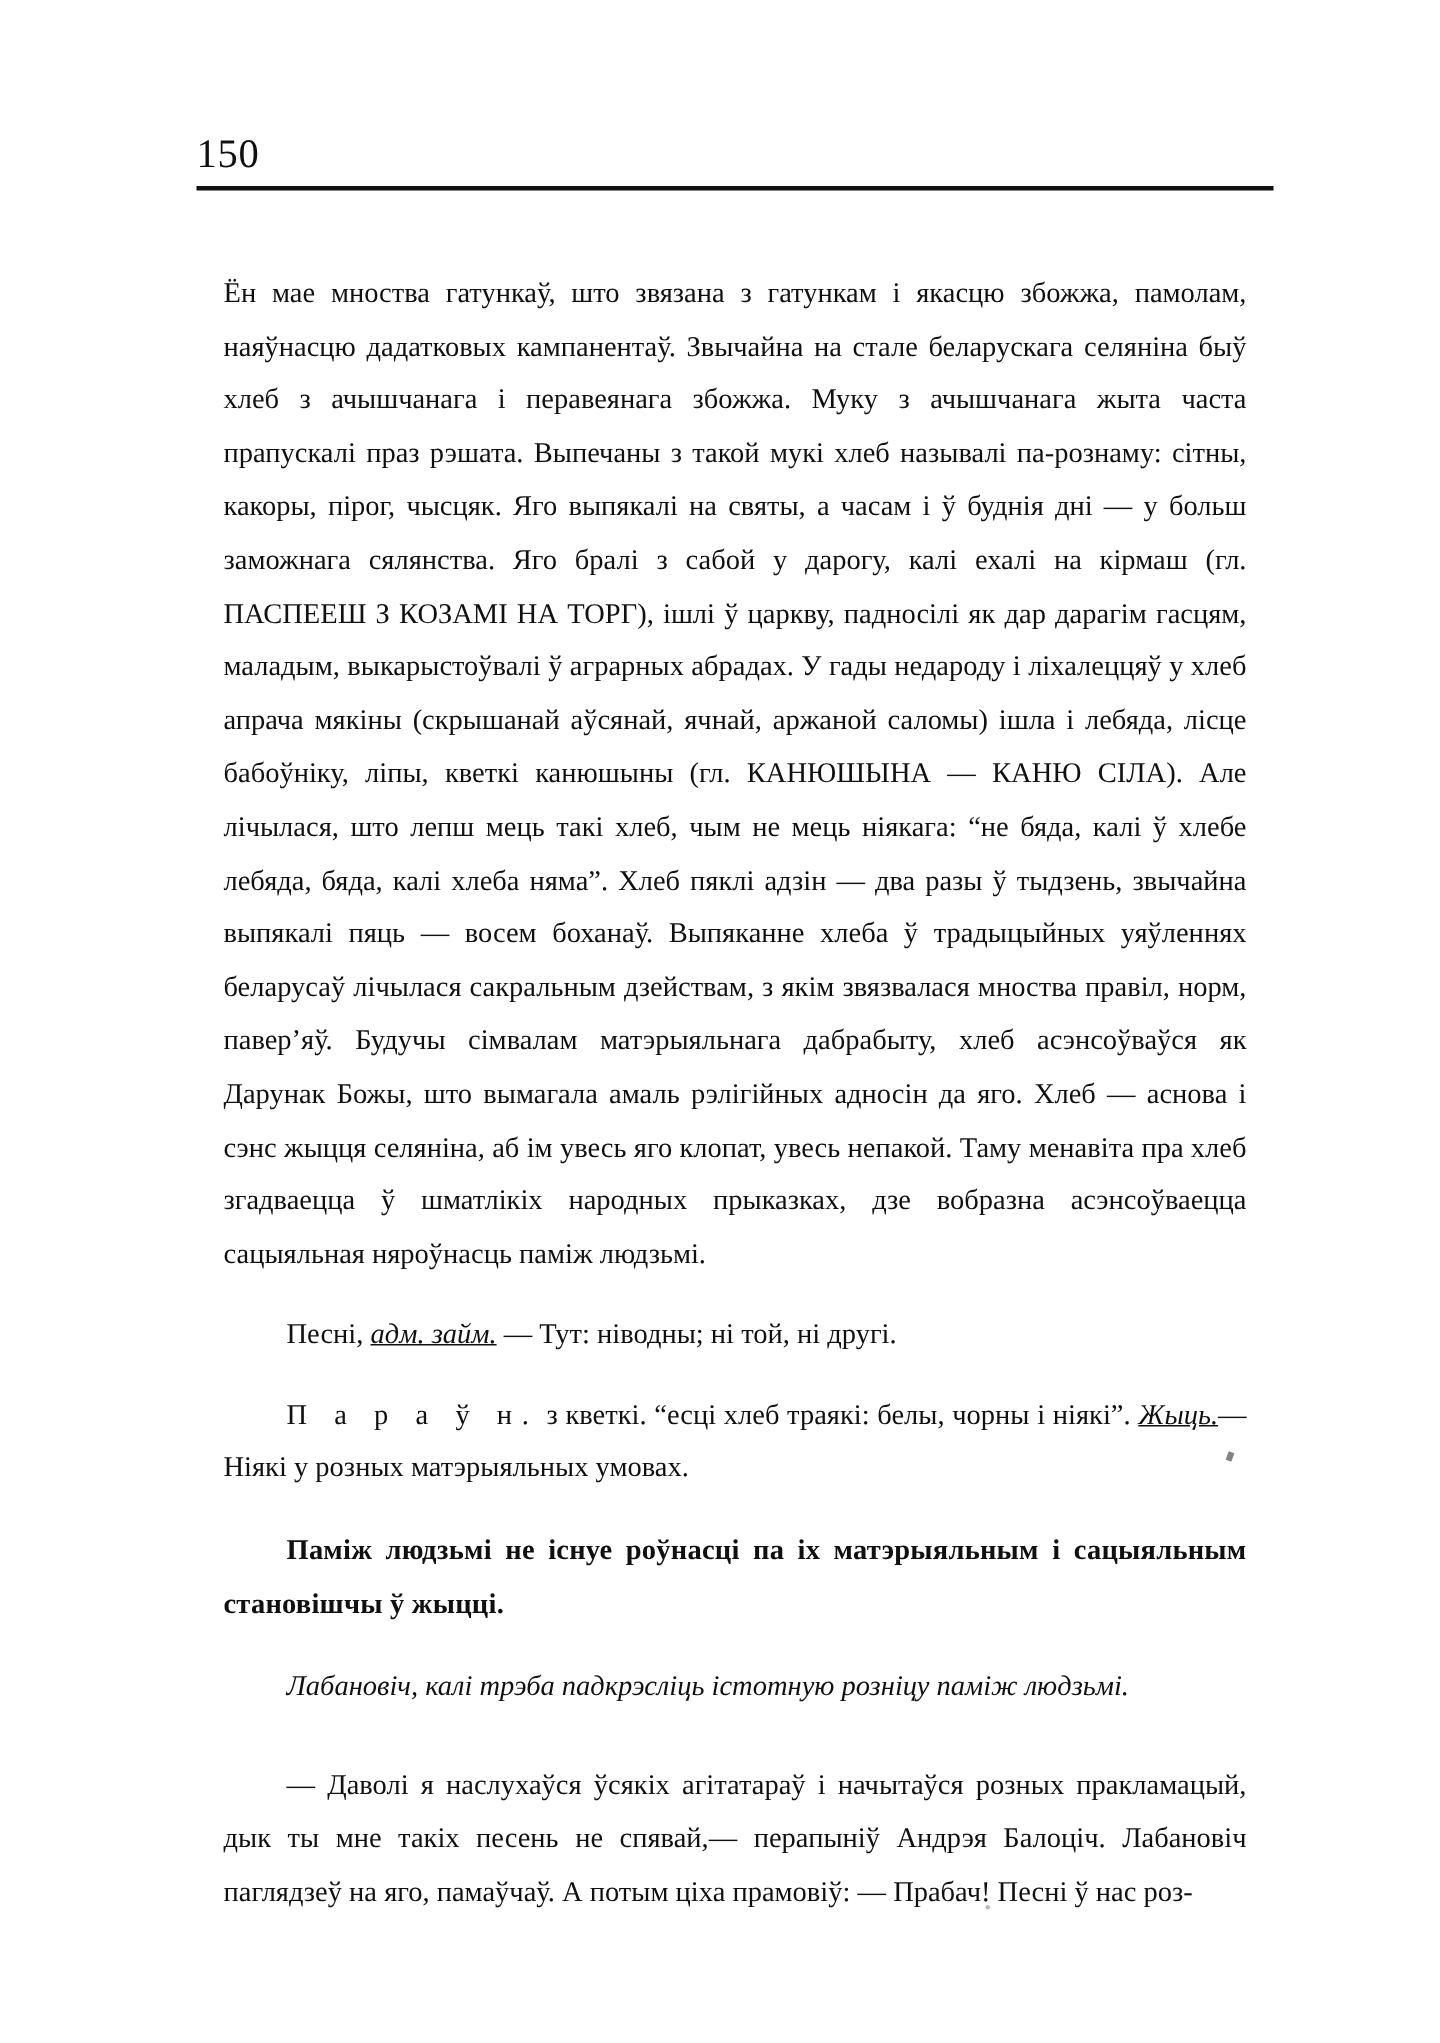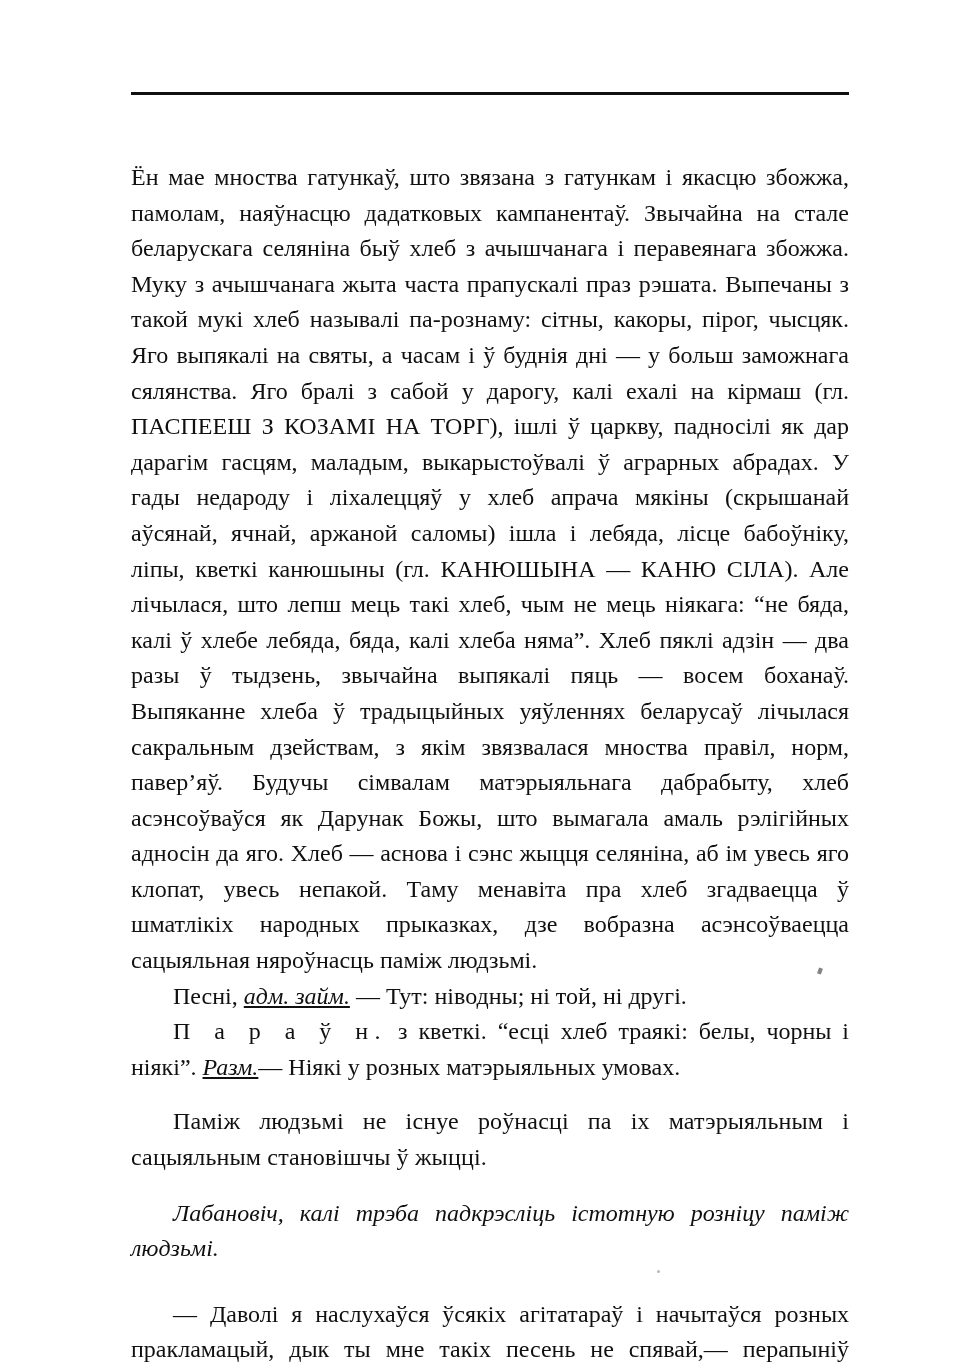--- a/index.html
+++ b/index.html
@@ -40,22 +40,22 @@
 
   
   .body-text {
     position: absolute;
     left: 131px;
     top: 160px;
     width: 718px;
   }
 
   p {
-    margin: 0;
-    font-size: 24px;
+    margin: 18px;
+    font-size: 19px;
     line-height: 35.6px;
     text-align: justify;
     text-justify: inter-word;
     -webkit-hyphens: none;
     hyphens: none;
     color: #101010;
   }
 
   .article {
     text-indent: 0;
@@ -65,21 +65,21 @@
   .entry-line {
     text-indent: 42px;
   }
 
   .para-vn {
     text-indent: 42px;
   }
 
   .definition {
     text-indent: 42px;
-    font-weight: normal;
+    font-weight: bold;
     margin-top: 19px;
     letter-spacing: 0.15px;
   }
 
   .usage-note {
     text-indent: 42px;
     font-style: italic;
     margin-top: 20px;
   }
 
@@ -116,30 +116,31 @@
     opacity: 0.6;
     border-radius: 50%;
   }
 </style>
 </head>
 <body>
 
 <div class="page">
 
   <div class="page-header">
+    <div class="folio">150</div>
     <div class="header-rule"></div>
   </div>
 
   <div class="body-text">
 
     <p class="article">Ён мае мноства гатункаў, што звязана з гатункам і якасцю збожжа, памолам, наяўнасцю дадатковых кампанентаў. Звычайна на стале беларускага селяніна быў хлеб з ачышчанага і перавеянага збожжа. Муку з ачышчанага жыта часта прапускалі праз рэшата. Выпечаны з такой мукі хлеб называлі па-рознаму: сітны, какоры, пірог, чысцяк. Яго выпякалі на святы, а часам і ў буднія дні — у больш заможнага сялянства. Яго бралі з сабой у дарогу, калі ехалі на кірмаш (гл. ПАСПЕЕШ З КОЗАМІ НА ТОРГ), ішлі ў царкву, падносілі як дар дарагім гасцям, маладым, выкарыстоўвалі ў аграрных абрадах. У гады недароду і ліхалеццяў у хлеб апрача мякіны (скрышанай аўсянай, ячнай, аржаной саломы) ішла і лебяда, лісце бабоўніку, ліпы, кветкі канюшыны (гл. КАНЮШЫНА — КАНЮ СІЛА). Але лічылася, што лепш мець такі хлеб, чым не мець ніякага: “не бяда, калі ў хлебе лебяда, бяда, калі хлеба няма”. Хлеб пяклі адзін — два разы ў тыдзень, звычайна выпякалі пяць — восем боханаў. Выпяканне хлеба ў традыцыйных уяўленнях беларусаў лічылася сакральным дзействам, з якім звязвалася мноства правіл, норм, павер’яў. Будучы сімвалам матэрыяльнага дабрабыту, хлеб асэнсоўваўся як Дарунак Божы, што вымагала амаль рэлігійных адносін да яго. Хлеб — аснова і сэнс жыцця селяніна, аб ім увесь яго клопат, увесь непакой. Таму менавіта пра хлеб згадваецца ў шматлікіх народных прыказках, дзе вобразна асэнсоўваецца сацыяльная няроўнасць паміж людзьмі.</p>
 
     <p class="entry-line"><span>Песні,</span> <span class="it">адм. займ.</span> <span>— Тут: ніводны; ні той, ні другі.</span></p>
 
-    <p class="para-vn"><span class="spaced">П а р а ў н.</span> <span>з кветкі.</span> <span>“есці хлеб траякі: белы, чорны і ніякі”.</span> <span class="it">Разм.</span><span>— Ніякі у розных матэрыяльных умовах.</span></p>
+    <p class="para-vn"><span class="spaced">П а р а ў н.</span> <span>з кветкі.</span> <span>“есці хлеб траякі: белы, чорны і ніякі”.</span> <span class="it">Жыць.</span><span>— Ніякі у розных матэрыяльных умовах.</span></p>
 
     <p class="definition">Паміж людзьмі не існуе роўнасці па іх матэрыяльным і сацыяльным становішчы ў жыцці.</p>
 
     <p class="usage-note">Лабановіч, калі трэба падкрэсліць істотную розніцу паміж людзьмі.</p>
 
     <p class="citation">— Даволі я наслухаўся ўсякіх агітатараў і начытаўся розных пракламацый, дык ты мне такіх песень не спявай,— перапыніў Андрэя Балоціч. Лабановіч паглядзеў на яго, памаўчаў. А потым ціха прамовіў: — Прабач! Песні ў нас роз-</p>
 
   </div>
 
   <div class="speck"></div>

